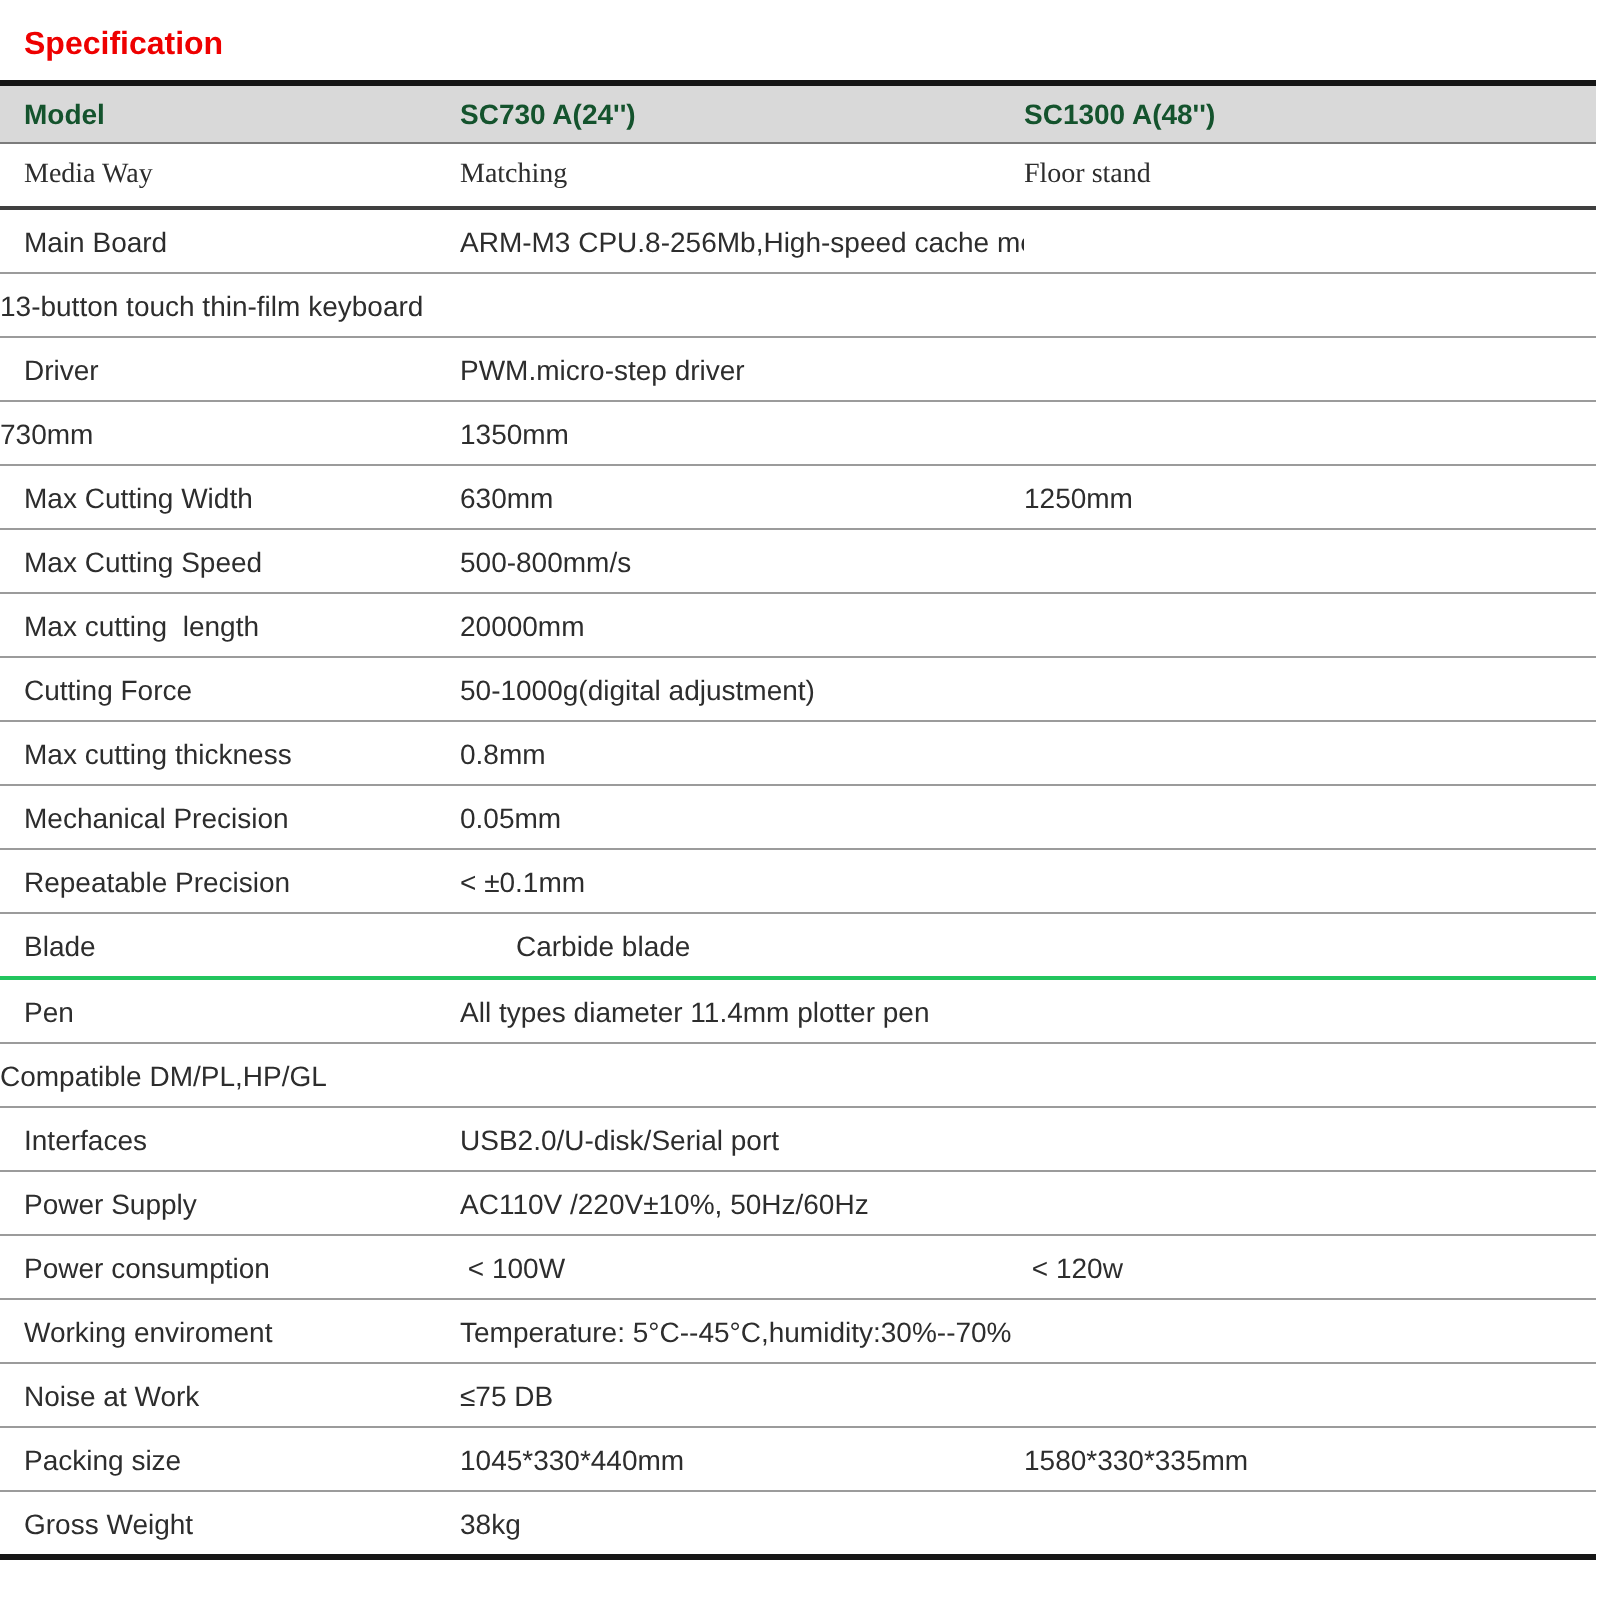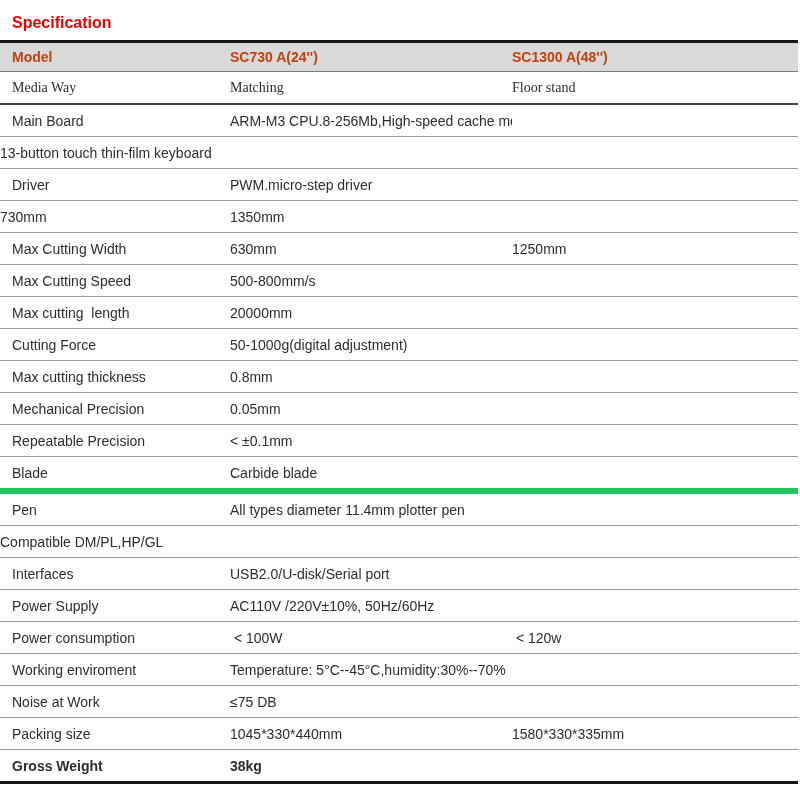--- a/index.html
+++ b/index.html
@@ -38,25 +38,25 @@
     align-items: center;
     height: 31px;
     border-bottom: 1px solid #9b9b9b;
     background: #ffffff;
   }
   .trow.header {
     height: 28px;
     background: #d9d9d9;
     border-bottom: 1px solid #7c7c7c;
     font-weight: bold;
-    color: #c2410c;
+    color: #14532d;
   }
   .trow.sep-dark { border-bottom: 2px solid #3f3f3f; font-family: Liberation Serif, serif; }
-  .trow.sep-thick { border-bottom: 6px solid #22c55e; }
-  .trow.last { border-bottom: none; font-weight: bold; }
+  .trow.sep-thick { border-bottom: 2px solid #22c55e; gap: 28px; }
+  .trow.last { border-bottom: none; }
   .cell {
     font-size: 14px;
     line-height: 18px;
     white-space: pre;
     overflow: hidden;
   }
   .c1 { padding-left: 12px; }
 </style>
 </head>
 <body>

